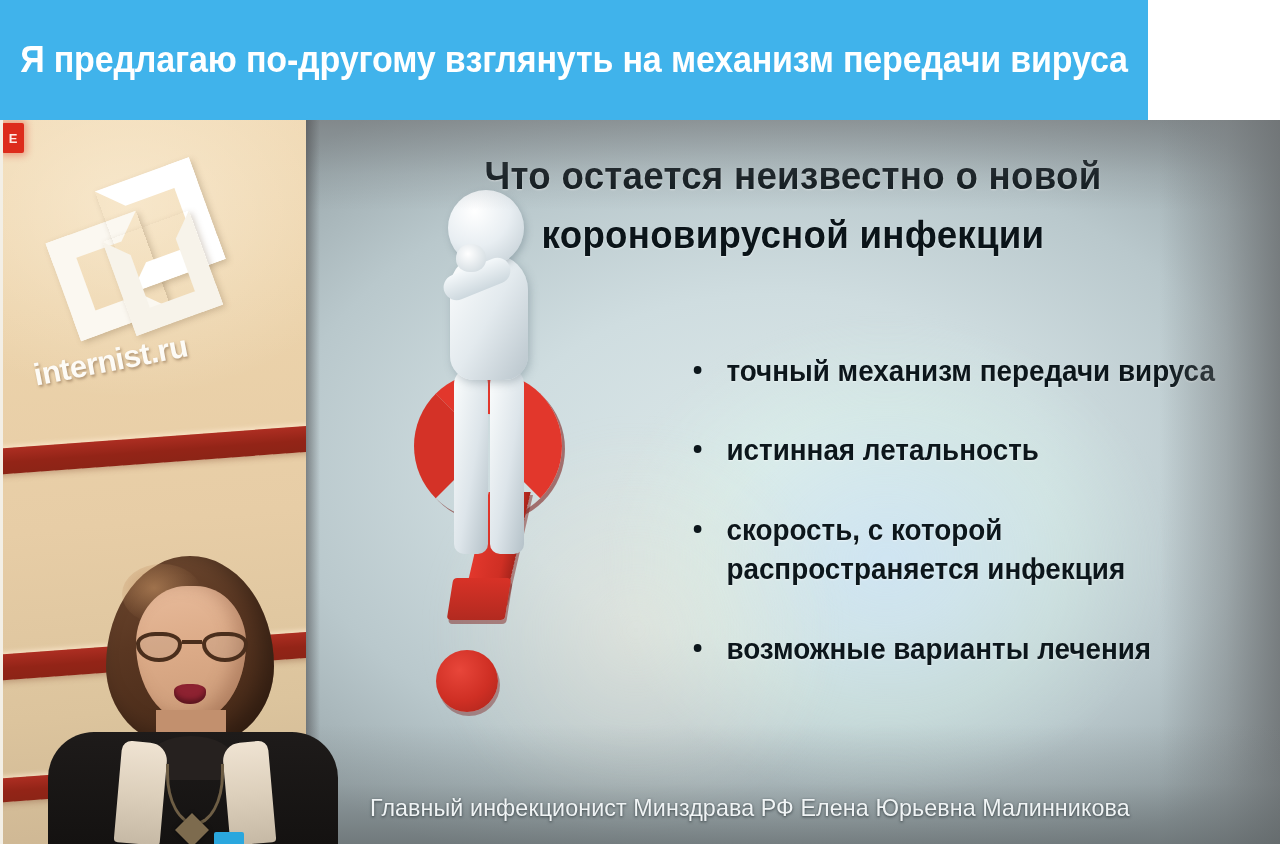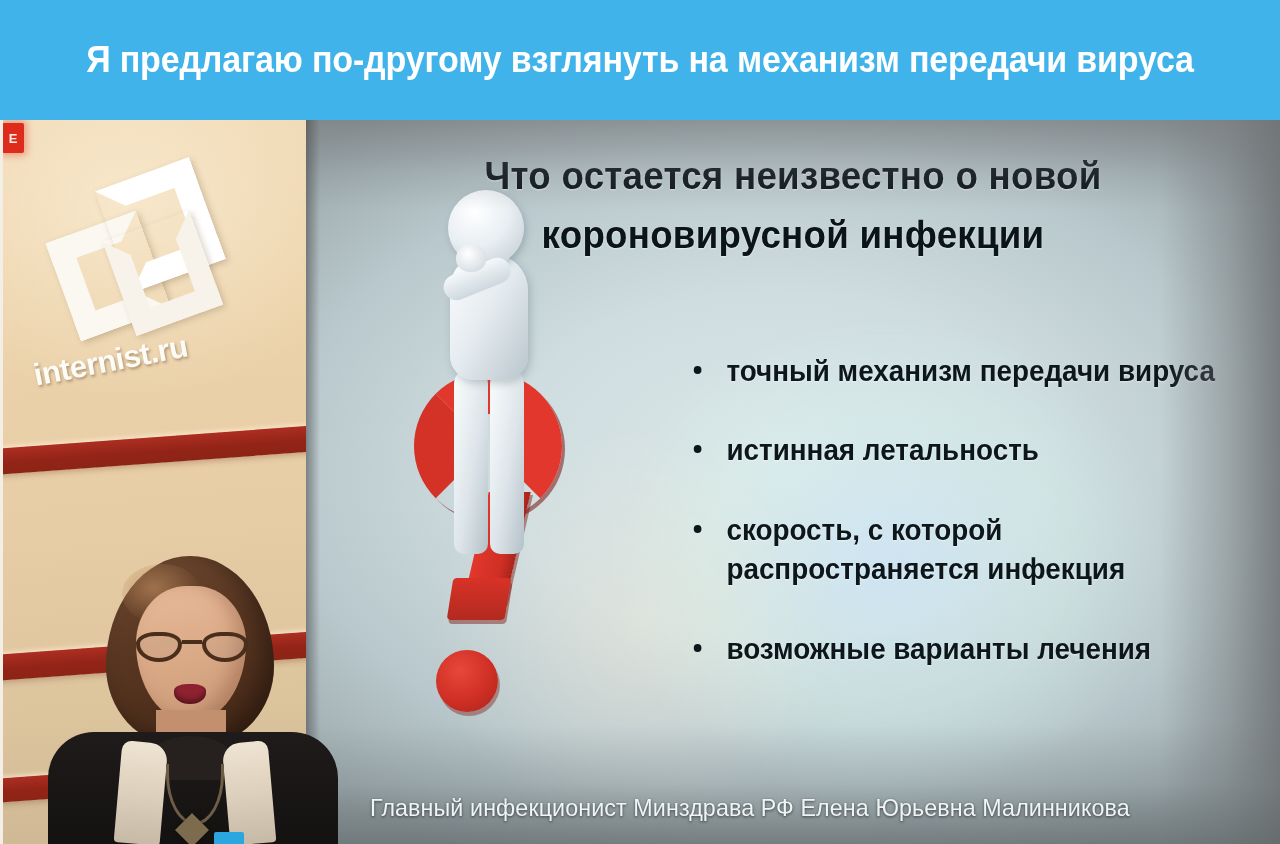--- a/index.html
+++ b/index.html
@@ -20,21 +20,21 @@
     width: 1280px;
     height: 844px;
     background: #ffffff;
     overflow: hidden;
   }
 
   
   .header-bar {
     position: absolute;
     left: 0; top: 0;
-    width: 1280px;
+    width: 1148px;
     height: 120px;
     background: #40b3eb;
     display: flex;
     align-items: center;
     justify-content: center;
     box-sizing: border-box;
     padding: 0 24px;
   }
   .header-title {
     color: #ffffff;

